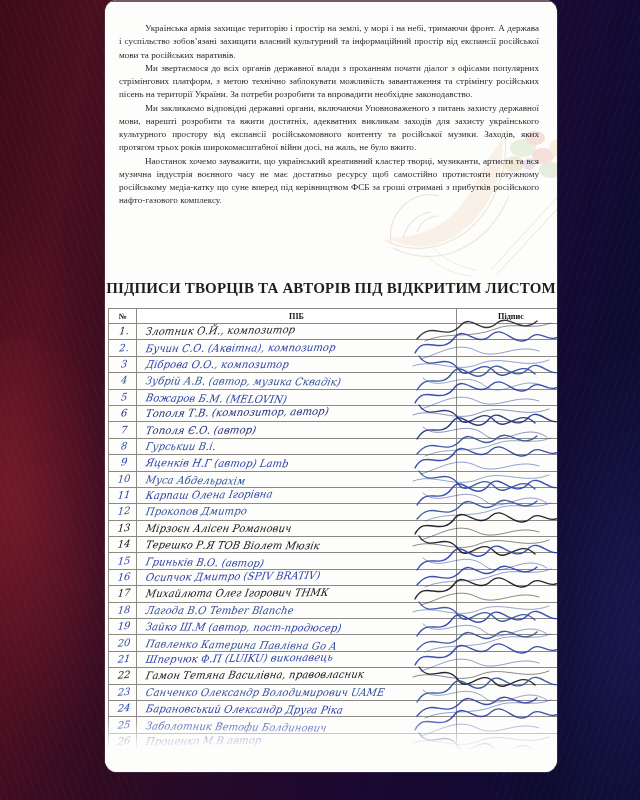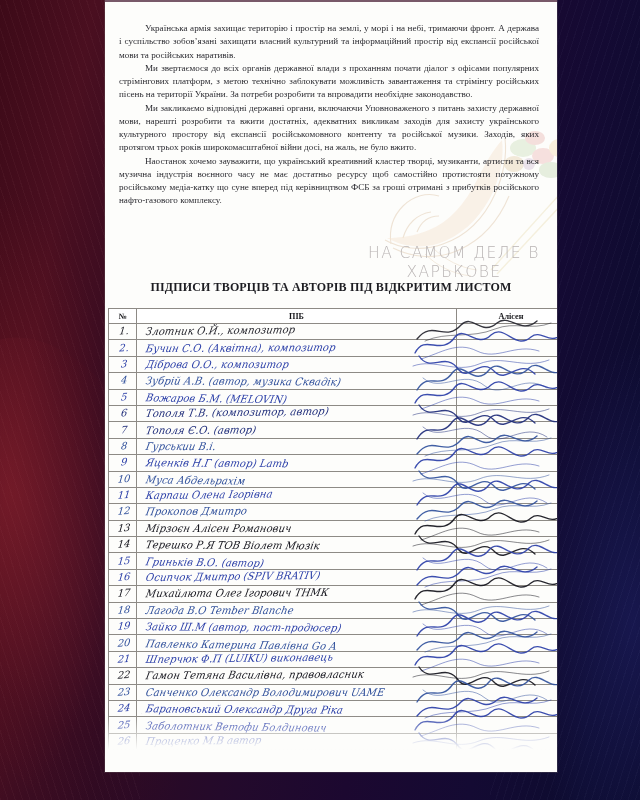--- a/index.html
+++ b/index.html
@@ -69,20 +69,21 @@
   
   #paper {
     position: absolute;
     left: 105px;
     top: 0px;
     width: 452px;
     height: 772px;
     background: #fdfdfb;
     overflow: hidden;
     box-shadow: 0 0 0 1px rgba(120,110,110,0.25);
+    border-radius: 12px;
   }
   #paper-topline {
     position: absolute;
     left: 0; right: 0; top: 0;
     height: 2px;
     background: #4b2238;
     opacity: 0.75;
   }
 
   
@@ -132,21 +133,21 @@
   }
 
   
   #sig-heading {
     position: absolute;
     left: 0; right: 0;
     top: 280px;
     text-align: center;
     font-family: "Liberation Serif", serif;
     font-weight: bold;
-    font-size: 12px;
+    font-size: 15px;
     letter-spacing: 0.15px;
     color: #1d1d22;
   }
 
   #sig-table {
     position: absolute;
     left: 3px;
     top: 308px;
     width: 457px;
     border-collapse: collapse;
@@ -282,36 +283,34 @@
     </g>
   </svg>
 
   <div id="letter-body">
     <p>Українська армія захищає територію і простір на землі, у морі і на небі, тримаючи фронт. А держава і суспільство зобов’язані захищати власний культурний та інформаційний простір від експансії російської мови та російських наративів.</p>
     <p>Ми звертаємося до всіх органів державної влади з проханням почати діалог з офісами популярних стрімінгових платформ, з метою технічно заблокувати можливість завантаження та стрімінгу російських пісень на території України. За потреби розробити та впровадити необхідне законодавство.</p>
     <p>Ми закликаємо відповідні державні органи, включаючи Уповноваженого з питань захисту державної мови, нарешті розробити та вжити достатніх, адекватних викликам заходів для захисту українського культурного простору від експансії російськомовного контенту та російської музики. Заходів, яких протягом трьох років широкомасштабної війни досі, на жаль, не було вжито.</p>
     <p>Наостанок хочемо зауважити, що український креативний кластер творці, музиканти, артисти та вся музична індустрія воєнного часу не має достатньо ресурсу щоб самостійно протистояти потужному російському медіа-катку що суне вперед під керівництвом ФСБ за гроші отримані з прибутків російського нафто-газового комплексу.</p>
   </div>
 
-  <div id="watermark">НА САМОМ ДЕЛЕ В
-ХАРЬКОВЕ</div>
 
   <div id="sig-heading">ПІДПИСИ ТВОРЦІВ ТА АВТОРІВ ПІД ВІДКРИТИМ ЛИСТОМ</div>
 
   <table id="sig-table">
     <colgroup>
       <col class="c-num">
         <col class="c-name">
         <col class="c-sign">
     </colgroup>
     <thead>
       <tr>
         <th>№</th>
         <th>ПІБ</th>
-        <th>Алісен</th>
+        <th>Підпис</th>
       </tr>
     </thead>
     <tbody id="sig-tbody">
         <tr>
           <td class="num-cell">
             <span class="hw ink-black">1.</span>
           </td>
           <td class="name-cell">
             <span class="hw ink-black" style="transform: skewX(-11deg) scaleY(1.06) rotate(-0.7deg);">Злотник О.Й., композитор</span>
           </td>

